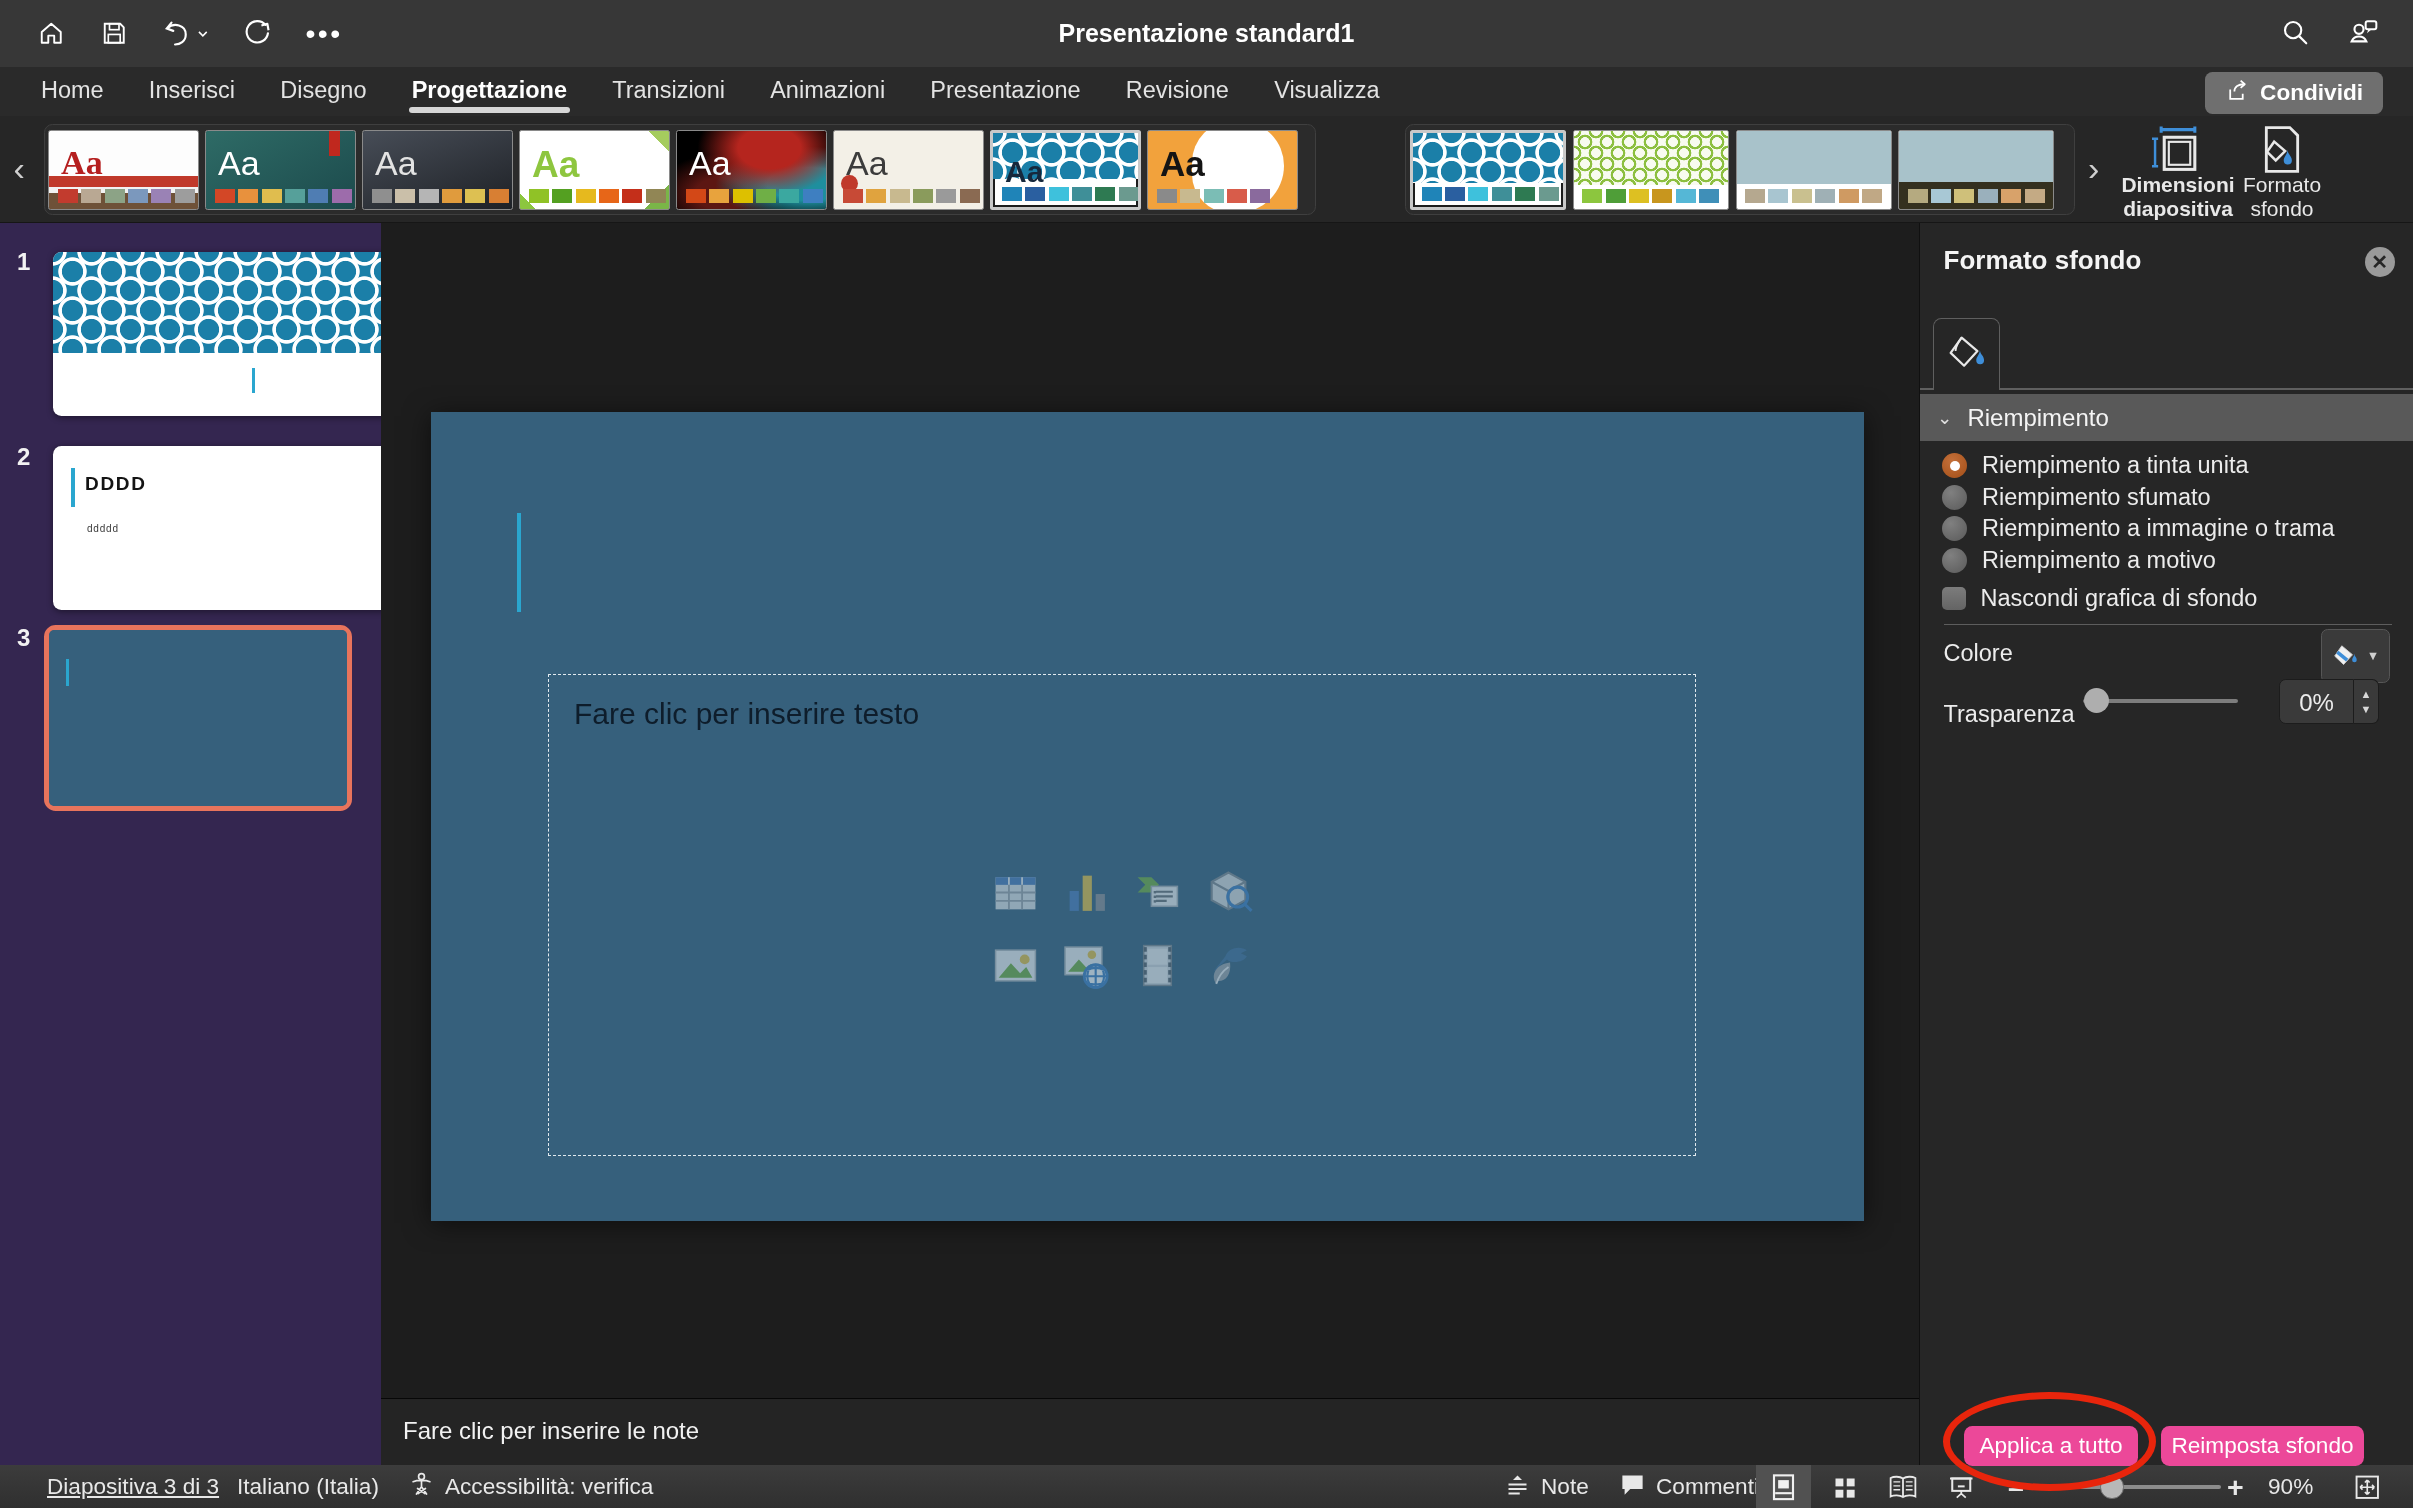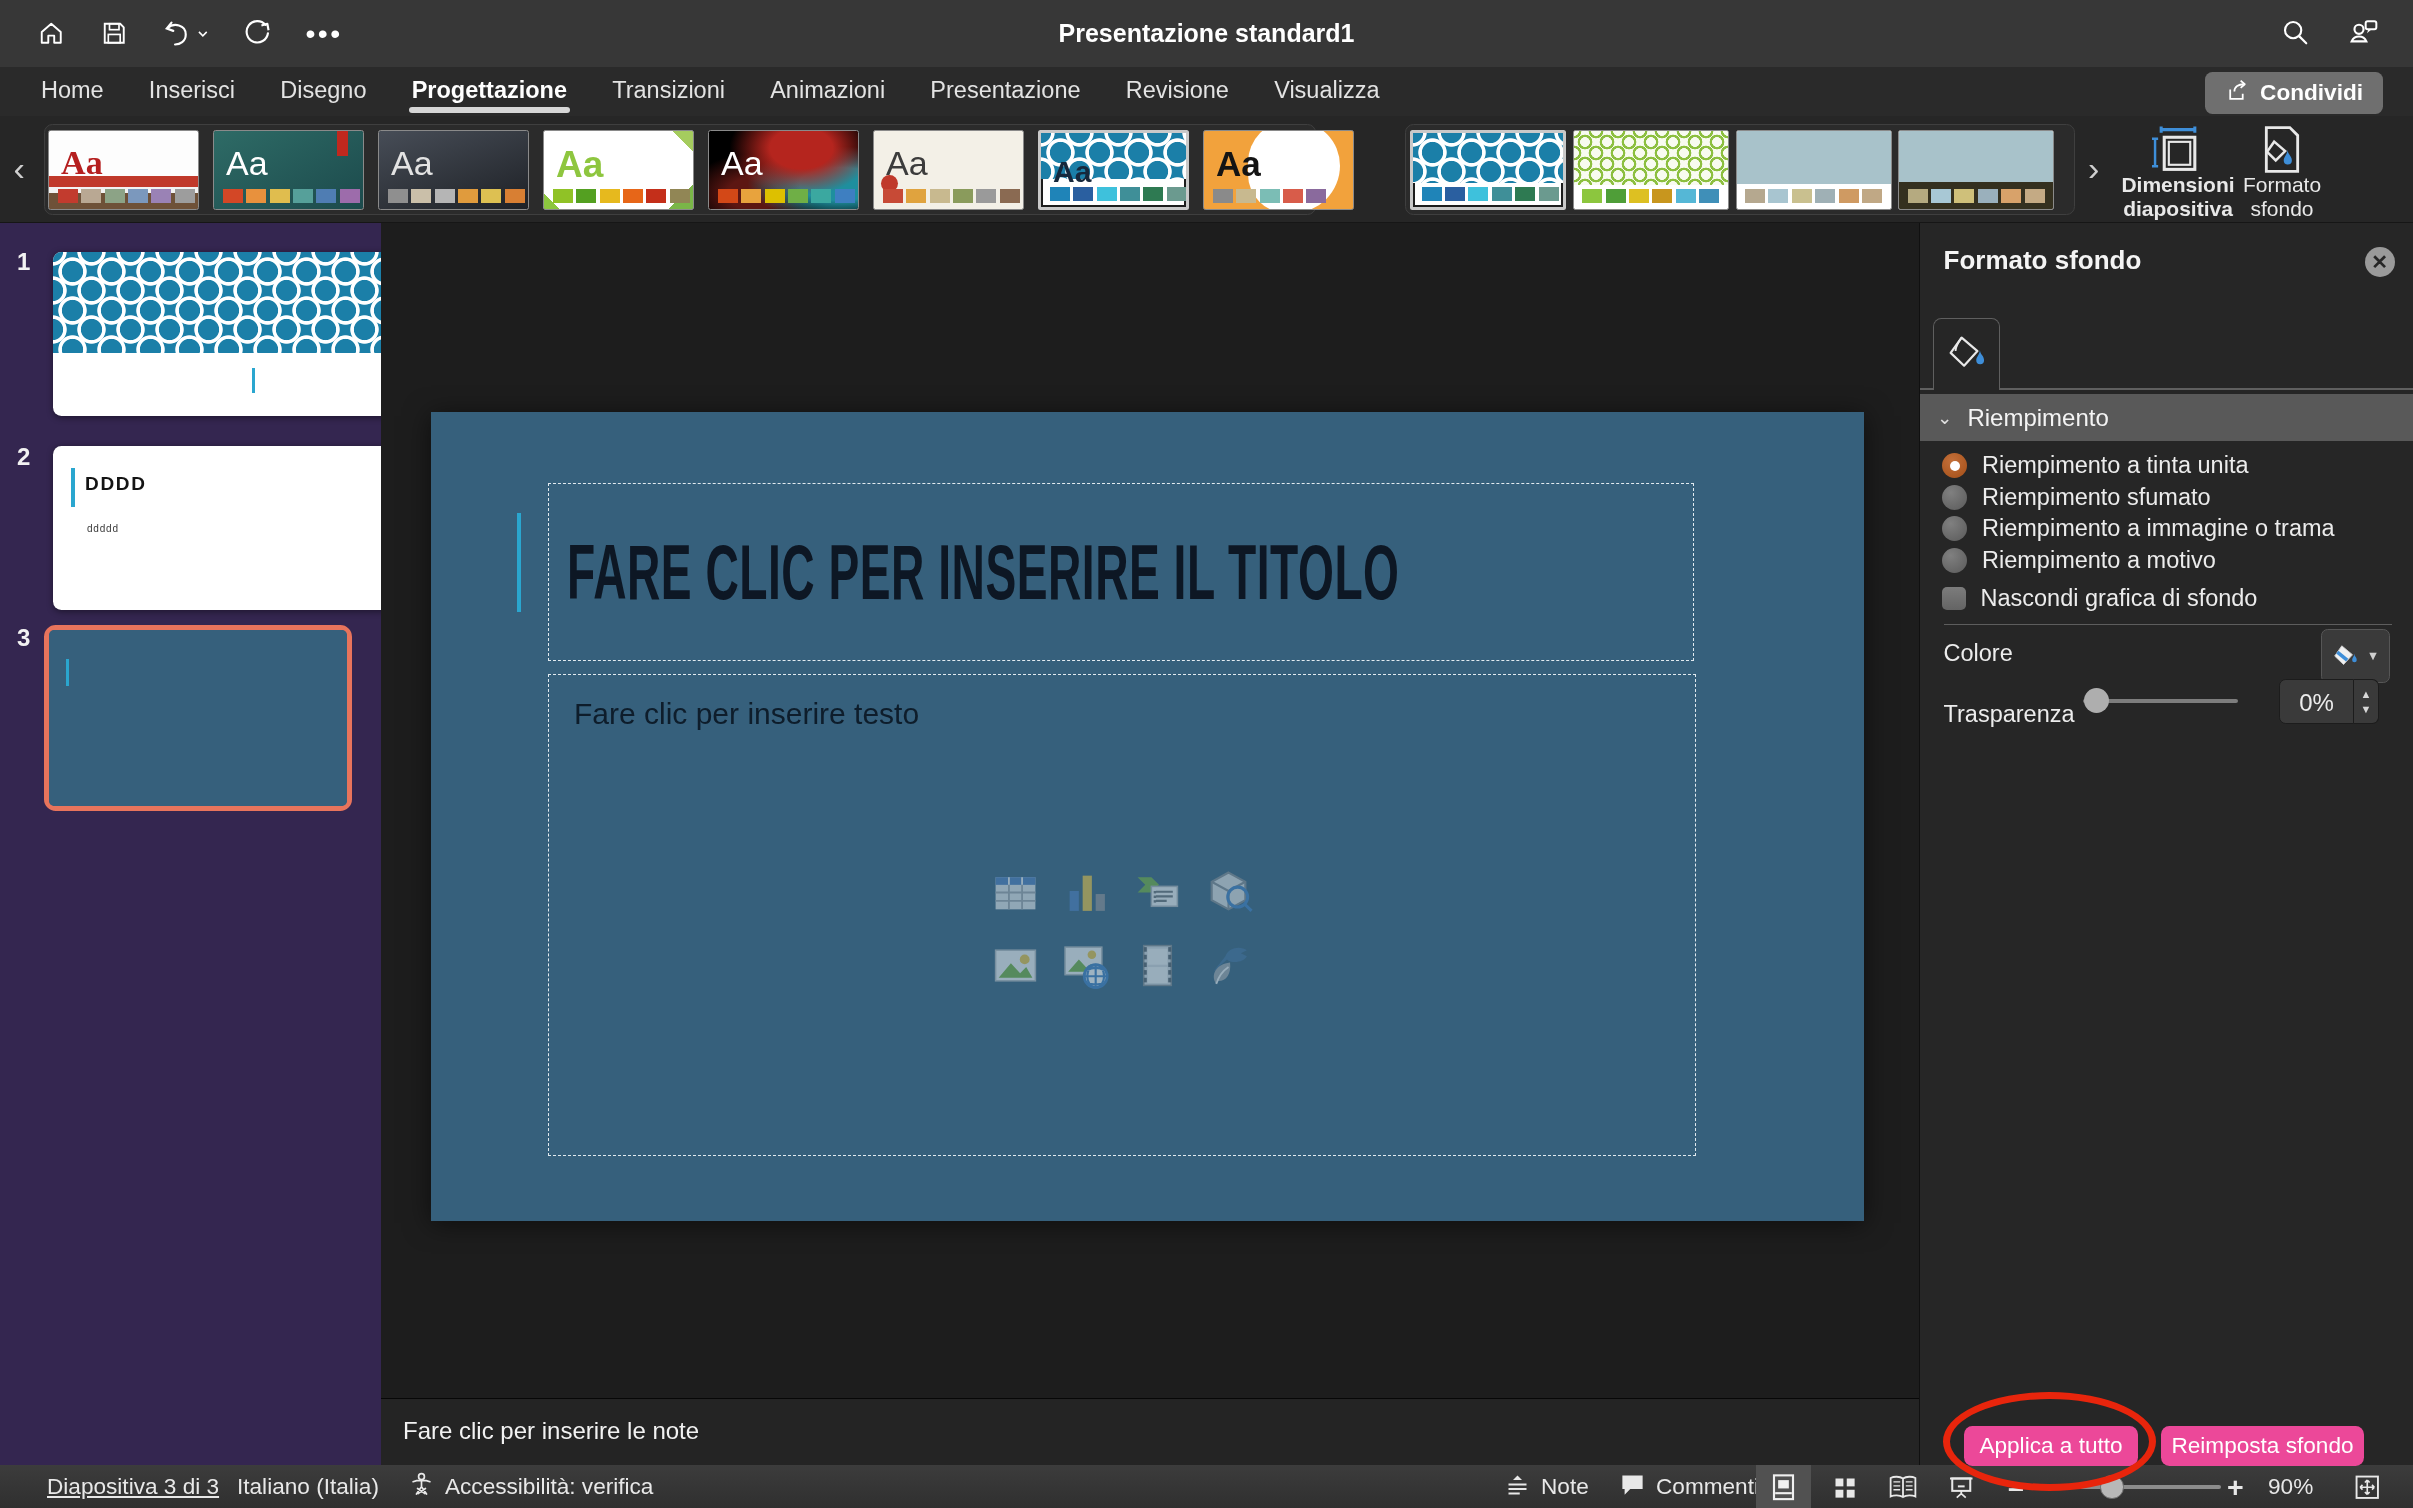--- a/index.html
+++ b/index.html
@@ -17,21 +17,21 @@
   .tabsrow { position:absolute; left:0; top:67px; width:2413px; height:49px; background:#2a2a2a; display:flex; align-items:stretch; padding-left:18.4px; }
   .rtab { position:relative; padding:0 22.6px; line-height:47px; font-size:23.5px; color:#e3e3e3; cursor:default; }
   .rtab.active { color:#fff; font-weight:bold; }
   .rtab.active::after { content:""; position:absolute; left:20px; right:20px; bottom:3.4px; height:5.9px; border-radius:3.4px; background:#d6d6d6; }
   .share-btn { position:absolute; right:30px; top:72px; height:42px; padding:0 20px; background:#6f6f6f; border-radius:7.5px; display:flex; align-items:center; gap:10px; color:#fff; font-size:22.6px; font-weight:bold; }
 
   
   .gallery { position:absolute; left:0; top:116px; width:2413px; height:107px; background:#262626; border-bottom:1.7px solid #161616; }
   .g-chev { position:absolute; top:35px; font-size:34px; color:#cfcfcf; line-height:34px; }
   .g-chev.left { left:13.4px; } .g-chev.right { left:2088px; }
-  .themes-box { position:absolute; left:44px; top:8.4px; width:1272px; height:91px; border:1.7px solid #3f3f3f; border-radius:8.4px; background:#2b2b2b; display:flex; align-items:center; gap:14px; padding:0 3.4px; }
+  .themes-box { position:absolute; left:44px; top:8.4px; width:1272px; height:91px; border:1.7px solid #3f3f3f; border-radius:8.4px; background:#2b2b2b; display:flex; align-items:center; gap:6px; padding:0 3.4px; }
   .variants-box { position:absolute; left:1405px; top:8.4px; width:670px; height:91px; border:1.7px solid #3f3f3f; border-radius:8.4px; background:#2b2b2b; display:flex; align-items:center; gap:6.7px; padding:0 4.2px; }
   .theme-card, .variant-card { position:relative; width:151px; height:80px; border:1.7px solid #8a8a8a; border-radius:2.5px; overflow:hidden; background:#fff; flex:0 0 auto; }
   .variant-card { width:156px; }
   .theme-card.sel, .variant-card.sel { border:3.4px solid #c9c9c9; outline:2.5px solid #1d1d1d; outline-offset:-5.9px; }
   .aa { position:absolute; left:11.7px; top:13.4px; font-size:34px; font-weight:bold; color:#333; z-index:2; }
   .swatches { position:absolute; left:8.4px; bottom:5.9px; display:flex; gap:3.4px; z-index:2; }
   .swatches span { width:20px; height:14.2px; display:inline-block; }
 
   .thumb-banded-red { background:linear-gradient(to bottom,#fdfdfd 0 58%,#c0392b 58% 72%,#f2f2f2 72% 80%,#6e5138 80%); }
   .thumb-banded-red .aa { color:#b51f1f; font-family:"Liberation Serif",serif; }
@@ -373,23 +373,20 @@
     <div class="sel-border" style="top:402px;">
       <div class="inner">
         <span class="cursorline" style="left:17px;top:28.5px;height:27px;"></span>
       </div>
     </div>
   </div>
 
   <div class="canvas">
     <div class="slide">
       <span class="slide-cursor"></span>
-      <div class="ph ph-title">
-        <span class="t">FARE CLIC PER INSERIRE IL TITOLO</span>
-      </div>
       <div class="ph ph-body">
         <span class="b">Fare clic per inserire testo</span>
         <div class="cicons">
           <span>
               <svg width="49" height="49" viewBox="0 0 32 32">
                 <rect x="3" y="6" width="26" height="21" fill="#dbe1e6"></rect>
                 <rect x="3" y="6" width="26" height="5" fill="#4a7ebc"></rect>
                 <path d="M3 16 H29 M3 21.5 H29 M11.7 11 V27 M20.3 11 V27" stroke="#9aa4ad" stroke-width="1.2" fill="none"></path>
                 <path d="M11.7 6 V11 M20.3 6 V11" stroke="#e8eef2" stroke-width="1.2"></path>
               </svg>

